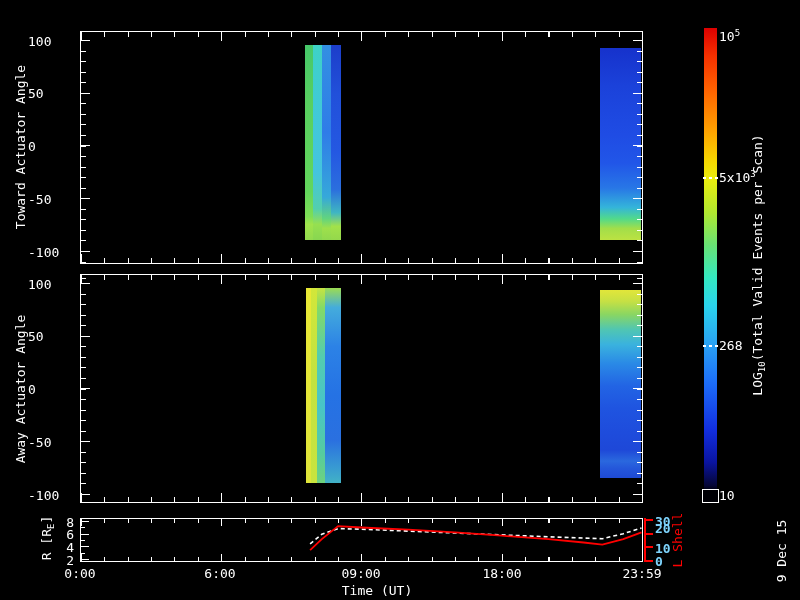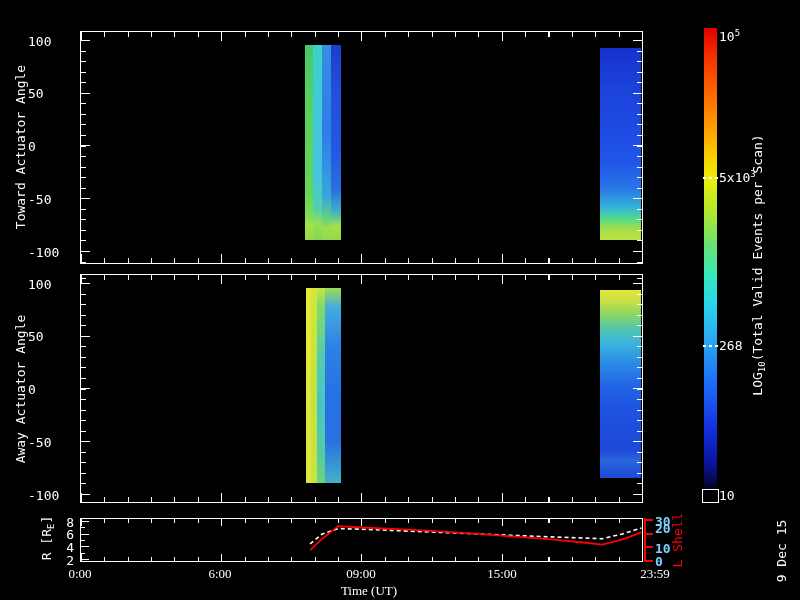--- a/index.html
+++ b/index.html
@@ -45,24 +45,24 @@
   .tkr-left-maj{left:0;top:0;bottom:0;width:8px;background-position:0 2px;
     background-image:repeating-linear-gradient(to bottom,#fff 0 1px,transparent 1px 12.667px);}
   
   .ylab{position:absolute;left:28px;width:46px;}
   .ytA0{top:34px}.ytA1{top:86px}.ytA2{top:139px}.ytA3{top:192px}.ytA4{top:245px}
   .ytB0{top:277px}.ytB1{top:329px}.ytB2{top:382px}.ytB3{top:435px}.ytB4{top:488px}
   .rlab{position:absolute;left:40px;width:34px;text-align:right;}
   .rt0{top:515px}.rt1{top:527px}.rt2{top:540px}.rt3{top:553px}
   .llab{position:absolute;left:655px;width:26px;color:#7dd3fc;font-weight:bold;}
   .lt0{top:514px}.lt1{top:521px}.lt2{top:541px}.lt3{top:554px}
-  .xlab{position:absolute;top:566px;text-align:center;white-space:nowrap;font-family:Liberation Serif, serif;}
+  .xlab{position:absolute;top:566px;text-align:center;white-space:nowrap;}
   .xt0{left:60px;width:40px}.xt1{left:200px;width:40px}.xt2{left:337px;width:48px}
-  .xt3{left:478px;width:48px}.xt4{left:631px;width:48px}
-  .xtitle{left:308px;width:122px;top:583px;}
+  .xt3{left:478px;width:48px}.xt4{left:618px;width:48px}
+  .xtitle{left:316px;width:122px;top:583px;}
   .vlabel{position:absolute;transform:translate(-50%,-50%) rotate(-90deg);white-space:nowrap;}
   .vl-toward{left:20px;top:147px;}
   .vl-away{left:20px;top:389px;}
   .vl-r{left:46px;top:538px;}
   .vl-lshell{left:677px;top:540px;color:#ff0000;}
   .vl-cbar{left:757px;top:265px;}
   .vl-date{left:781px;top:551px;}
   .sup{font-size:9px;position:relative;top:-5px;}
   .subsc{font-size:9px;position:relative;top:3px;}
   
@@ -169,21 +169,21 @@
   <div class="ltick ltk2"></div>
   <div class="ltick ltk3"></div>
   <span class="llab lt0">30</span>
   <span class="llab lt1">20</span>
   <span class="llab lt2">10</span>
   <span class="llab lt3">0</span>
 
   <span class="xlab xt0">0:00</span>
   <span class="xlab xt1">6:00</span>
   <span class="xlab xt2">09:00</span>
-  <span class="xlab xt3">15:00</span>
+  <span class="xlab xt3">18:00</span>
   <span class="xlab xt4">23:59</span>
   <span class="xlab xtitle">Time (UT)</span>
 
   <span class="vlabel vl-toward">Toward Actuator Angle</span>
   <span class="vlabel vl-away">Away Actuator Angle</span>
   <span class="vlabel vl-r"><span>R [R</span><span class="subsc">E</span><span>]</span></span>
   <span class="vlabel vl-lshell">L Shell</span>
 
   <div class="abs cbar" id="colorbar" style="background: linear-gradient(rgb(221, 0, 0) 0%, rgb(245, 48, 0) 6%, rgb(255, 102, 0) 14%, rgb(255, 160, 0) 22%, rgb(245, 216, 0) 29%, rgb(232, 238, 16) 33%, rgb(176, 232, 48) 40%, rgb(104, 226, 116) 47%, rgb(52, 232, 192) 54%, rgb(42, 212, 236) 60%, rgb(42, 164, 242) 68%, rgb(28, 108, 248) 77%, rgb(18, 46, 224) 87%, rgb(10, 20, 160) 94%, rgb(5, 6, 54) 99%, rgb(0, 0, 16) 100%);">
     <div class="cb-dash cb-d1"></div>

